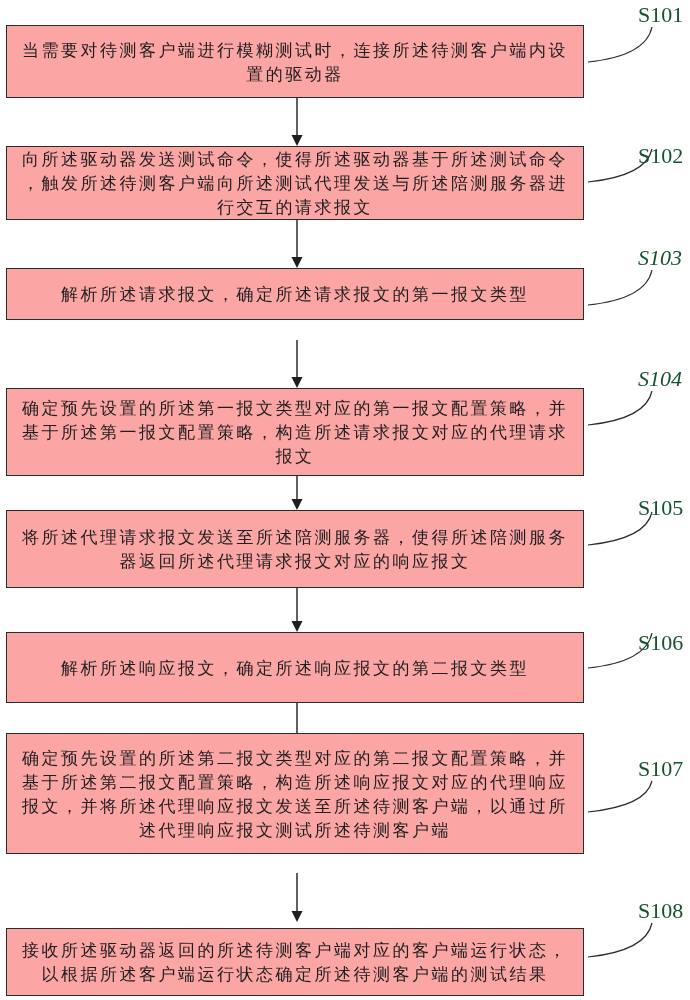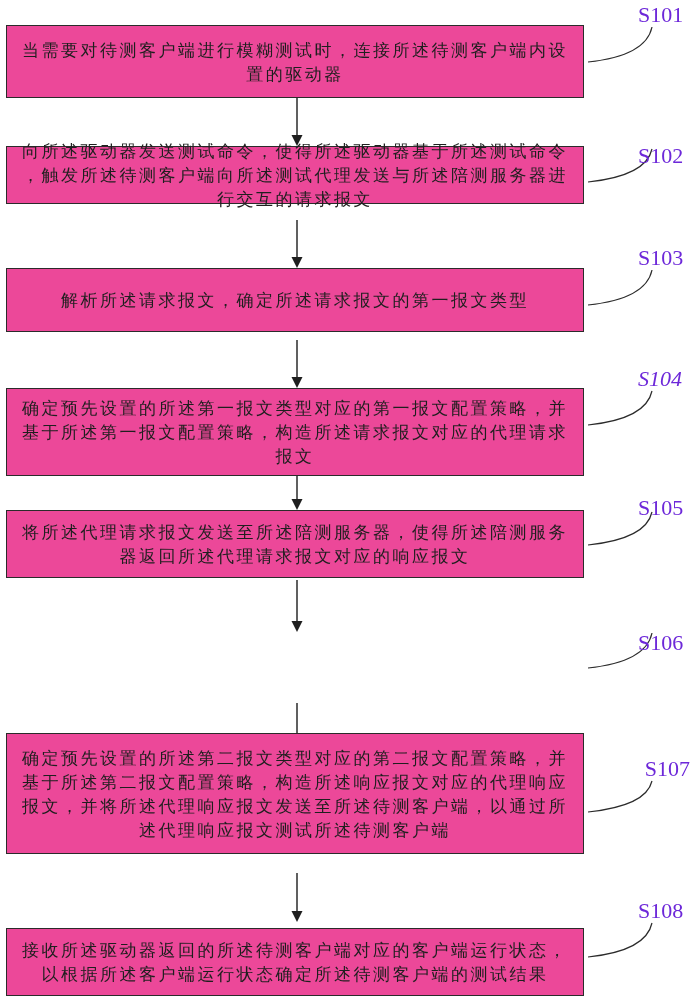--- a/index.html
+++ b/index.html
@@ -21,21 +21,21 @@
     left: 0;
     top: 0;
     width: 690px;
     height: 1000px;
   }
   .step-box {
     position: absolute;
     left: 6px;
     width: 578px;
     border: 1.5px solid #2b2b2b;
-    background: #ec4899;
+    background: #fca5a5;
     display: flex;
     align-items: center;
     justify-content: center;
     box-sizing: border-box;
   }
   .step-text {
     white-space: pre-line;
     text-align: center;
     font-size: 17px;
     line-height: 24px;
@@ -43,21 +43,21 @@
     color: #1f1f1f;
     padding: 0 4px;
   }
   .step-label {
     position: absolute;
     left: 638px;
     width: 52px;
     font-family: "Liberation Serif", "DejaVu Serif", serif;
     font-size: 22px;
     line-height: 24px;
-    color: #6d28d9;
+    color: #14532d;
     text-align: left;
   }
   svg line, svg path {
     stroke: #2b2b2b;
     fill: none;
   }
   svg polygon {
     fill: #1f1f1f;
     stroke: none;
   }
@@ -105,50 +105,53 @@
     <path d="M652,512 Q646,539 588,545" stroke-width="1.2"></path>
     <path d="M652,633 Q646,662 588,668" stroke-width="1.2"></path>
     <path d="M652,781 Q646,806 588,812" stroke-width="1.2"></path>
     <path d="M652,923 Q646,951 588,957" stroke-width="1.2"></path>
   </svg>
 
   <div class="step-box" style="top:25px; height:73px;">
     <div class="step-text">当需要对待测客户端进行模糊测试时，连接所述待测客户端内设
 置的驱动器</div>
   </div>
-  <div class="step-box" style="top:146px; height:58px;">
+  <div class="step-box" style="top:146px; height:74px;">
     <div class="step-text">向所述驱动器发送测试命令，使得所述驱动器基于所述测试命令
 ，触发所述待测客户端向所述测试代理发送与所述陪测服务器进
 行交互的请求报文</div>
   </div>
-  <div class="step-box" style="top:268px; height:64px;justify-content:center;">
+  <div class="step-box" style="top:268px; height:52px;justify-content:center;">
     <div class="step-text">解析所述请求报文，确定所述请求报文的第一报文类型</div>
   </div>
   <div class="step-box" style="top:388px; height:88px;">
     <div class="step-text">确定预先设置的所述第一报文类型对应的第一报文配置策略，并
 基于所述第一报文配置策略，构造所述请求报文对应的代理请求
 报文</div>
   </div>
-  <div class="step-box" style="top:510px; height:68px;">
+  <div class="step-box" style="top:510px; height:78px;">
     <div class="step-text">将所述代理请求报文发送至所述陪测服务器，使得所述陪测服务
 器返回所述代理请求报文对应的响应报文</div>
+  </div>
+  <div class="step-box" style="top:632px; height:71px;">
+    <div class="step-text">解析所述响应报文，确定所述响应报文的第二报文类型</div>
   </div>
   <div class="step-box" style="top:733px; height:121px;">
     <div class="step-text">确定预先设置的所述第二报文类型对应的第二报文配置策略，并
 基于所述第二报文配置策略，构造所述响应报文对应的代理响应
 报文，并将所述代理响应报文发送至所述待测客户端，以通过所
 述代理响应报文测试所述待测客户端</div>
   </div>
   <div class="step-box" style="top:928px; height:68px;">
     <div class="step-text">接收所述驱动器返回的所述待测客户端对应的客户端运行状态，
 以根据所述客户端运行状态确定所述待测客户端的测试结果</div>
   </div>
 
   <div class="step-label" style="top:3px;">S101</div>
   <div class="step-label" style="top:144px;">S102</div>
-  <div class="step-label" style="top:246px;">S103</div>
+  <div class="step-label" style="top:246px;font-style:italic;">S103</div>
   <div class="step-label" style="top:367px;font-style:italic;">S104</div>
   <div class="step-label" style="top:496px;">S105</div>
   <div class="step-label" style="top:631px;">S106</div>
-  <div class="step-label" style="top:757px;text-align:right;">S107</div>
+  <div class="step-label" style="top:757px;">S107</div>
   <div class="step-label" style="top:899px;font-family:Liberation Serif, serif;">S108</div>
 
 </div>
 
 </body></html>

